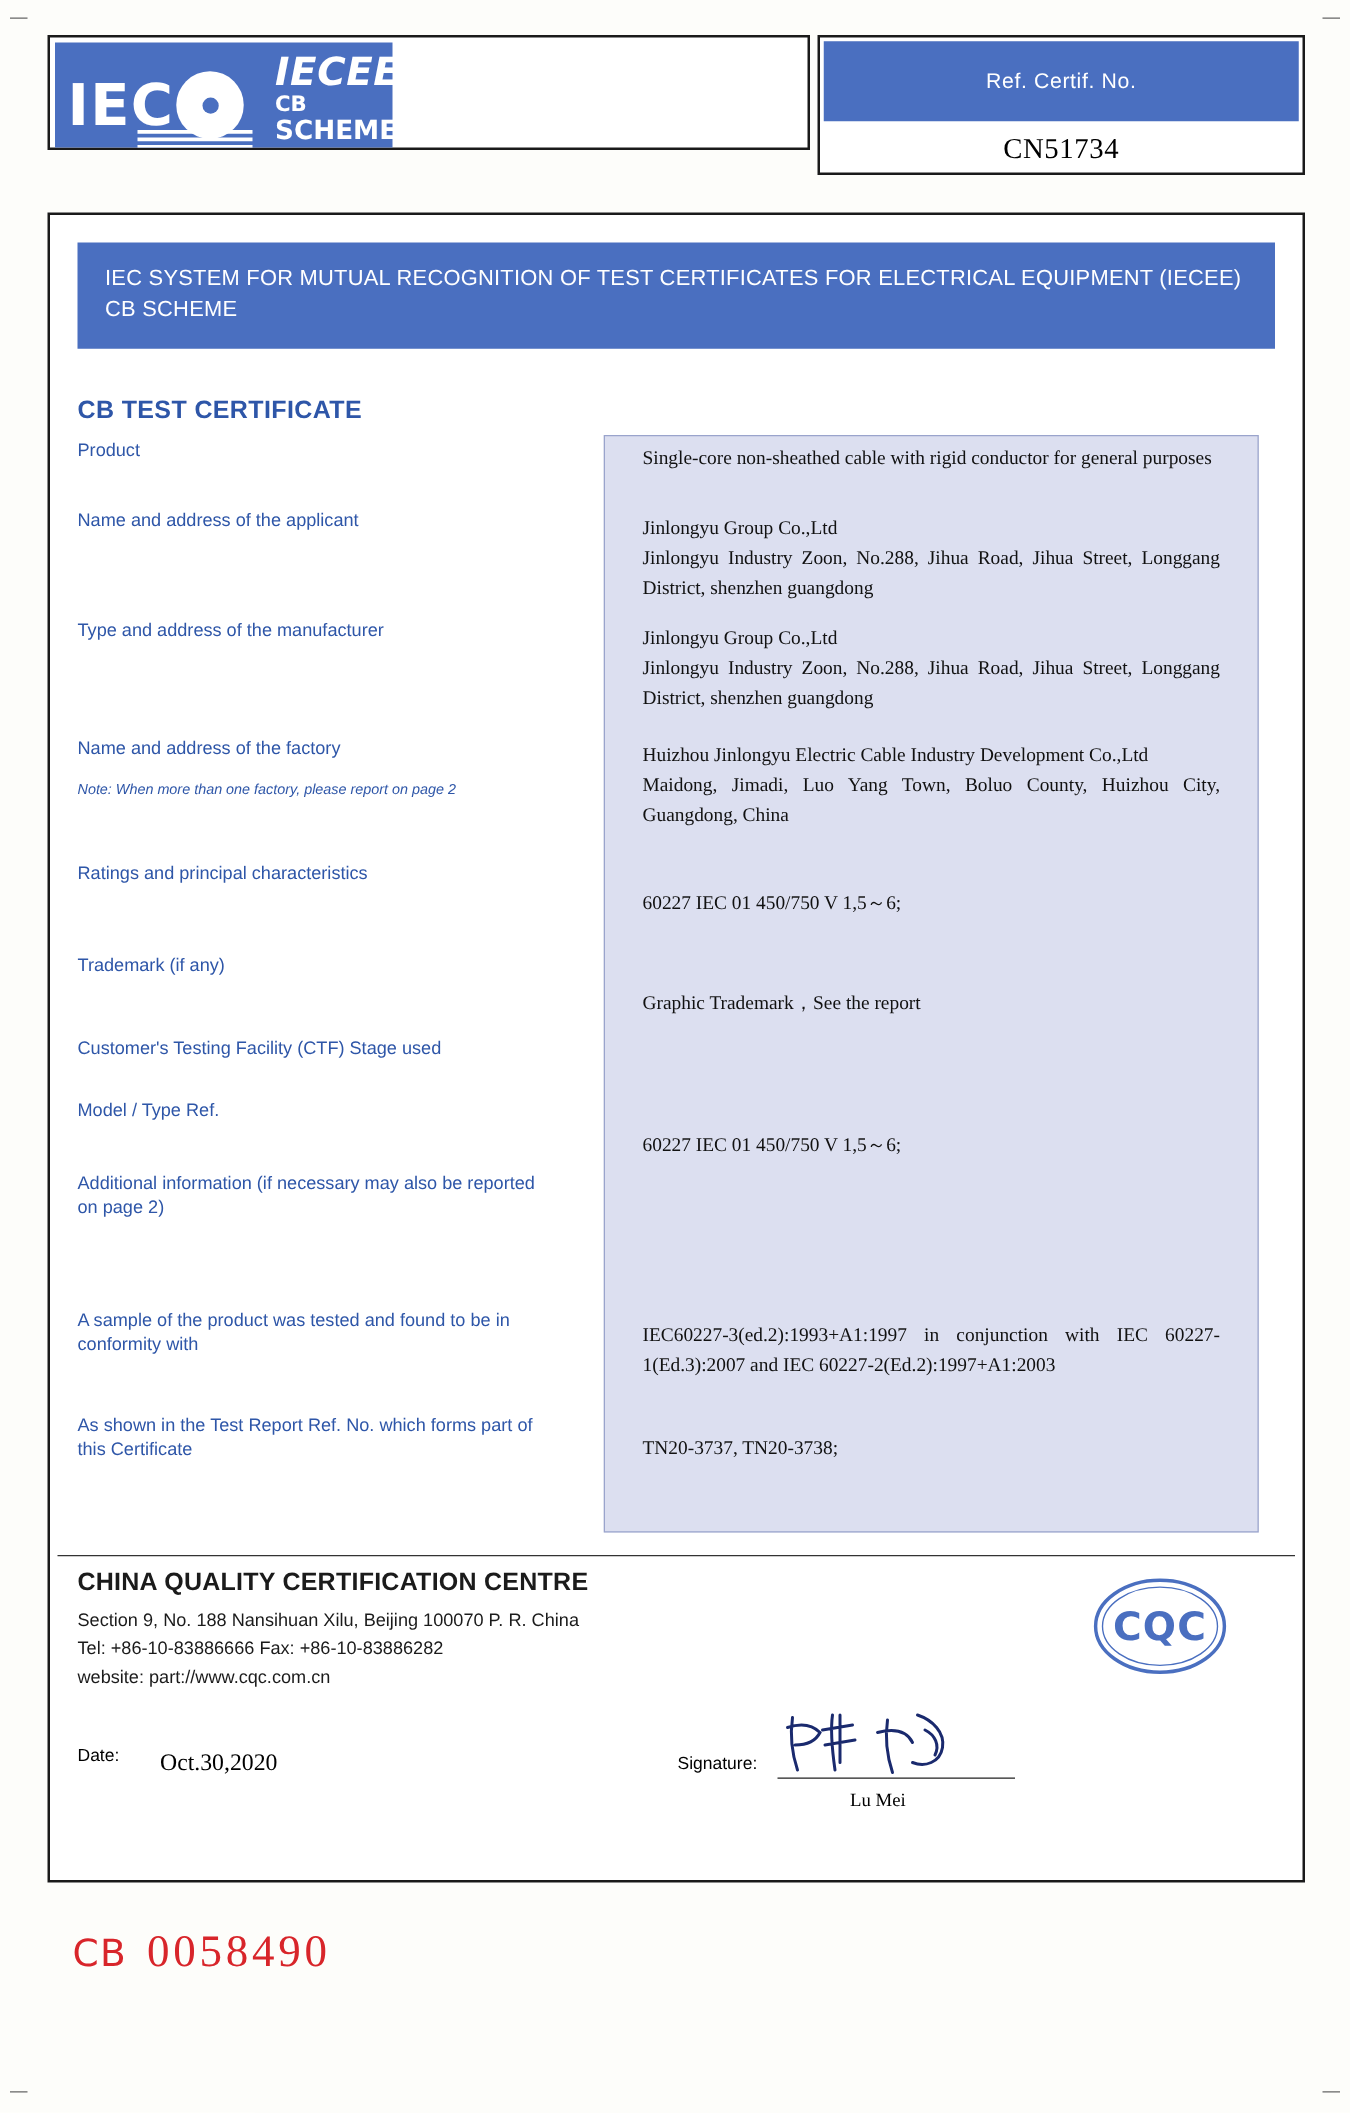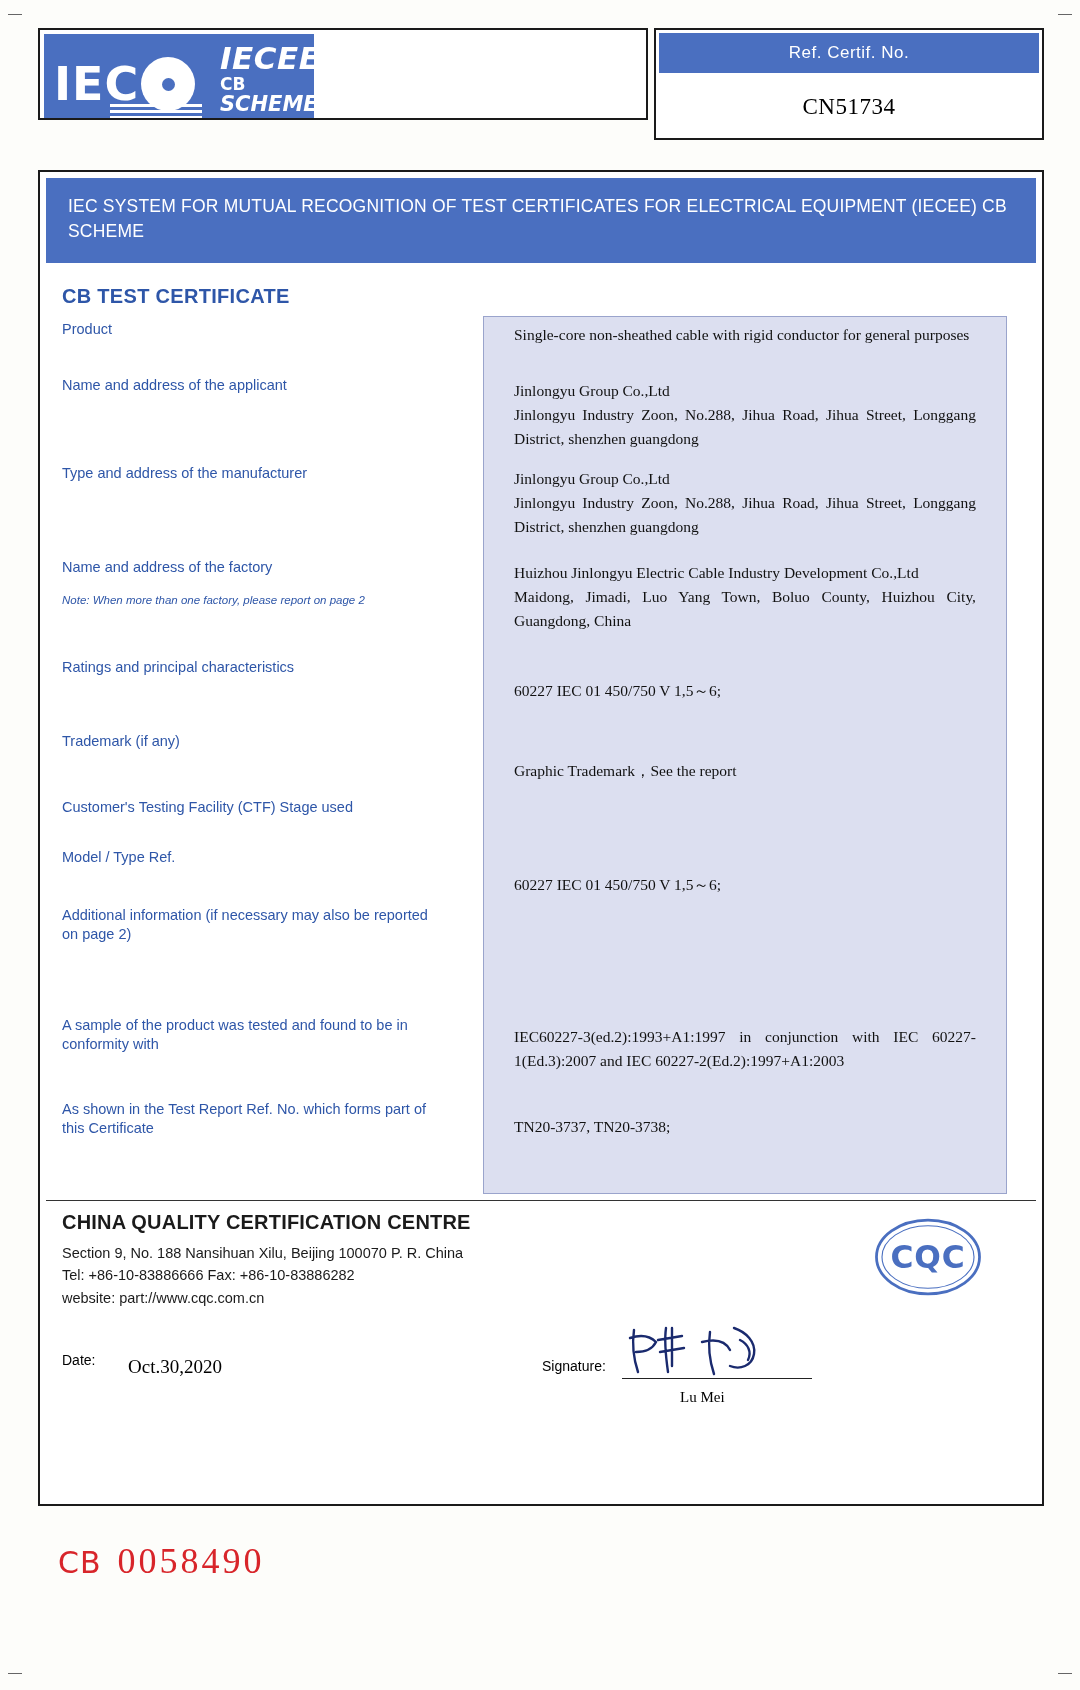--- a/index.html
+++ b/index.html
@@ -103,21 +103,20 @@
     line-height: 1.05;
   }
   .cb-word {
     font-family: "DejaVu Sans", sans-serif;
     font-weight: bold;
     font-size: 17px;
     line-height: 1.1;
   }
   .scheme-word {
     font-family: "DejaVu Sans", sans-serif;
-    font-style: italic;
     font-weight: bold;
     font-size: 21px;
     line-height: 1.05;
   }
   .bars {
     position: absolute;
     left: 66px;
     bottom: 12px;
     width: 92px;
   }
@@ -127,21 +126,21 @@
     margin-left: 6px;
     width: 390px;
     height: 112px;
     box-sizing: border-box;
     border: 2px solid #1a1a1a;
     background: #fff;
     display: flex;
     flex-direction: column;
   }
   .ref-title {
-    height: 40px;
+    height: 64px;
     background: #4a6fc0;
     color: #fff;
     display: flex;
     align-items: center;
     justify-content: center;
     font-size: 17px;
     letter-spacing: 0.5px;
     margin: 3px;
   }
   .ref-value {
@@ -159,21 +158,21 @@
     position: absolute;
     left: 38px;
     top: 170px;
     width: 1006px;
     height: 1336px;
     border: 2px solid #1a1a1a;
     box-sizing: border-box;
     background: #fff;
   }
   .banner {
-    margin: 6px;
+    margin: 22px;
     background: #4a6fc0;
     color: #fff;
     padding: 16px 22px 18px 22px;
     font-size: 17.5px;
     line-height: 1.45;
     letter-spacing: 0.2px;
     min-height: 82px;
     box-sizing: border-box;
   }
   .cert-title {
@@ -226,21 +225,21 @@
   }
 
   .issued-line {
     color: #2e56a8;
     font-size: 14.5px;
     padding: 14px 0 10px 22px;
   }
 
   .ncb {
     border-top: 1.5px solid #333;
-    margin: 8px 6px 0 6px;
+    margin: 20px 6px 0 6px;
     padding: 10px 16px 8px 16px;
     position: relative;
     height: 196px;
     box-sizing: border-box;
   }
   .ncb-title {
     font-size: 20px;
     font-weight: bold;
     color: #1b1b1b;
     letter-spacing: 0.2px;

